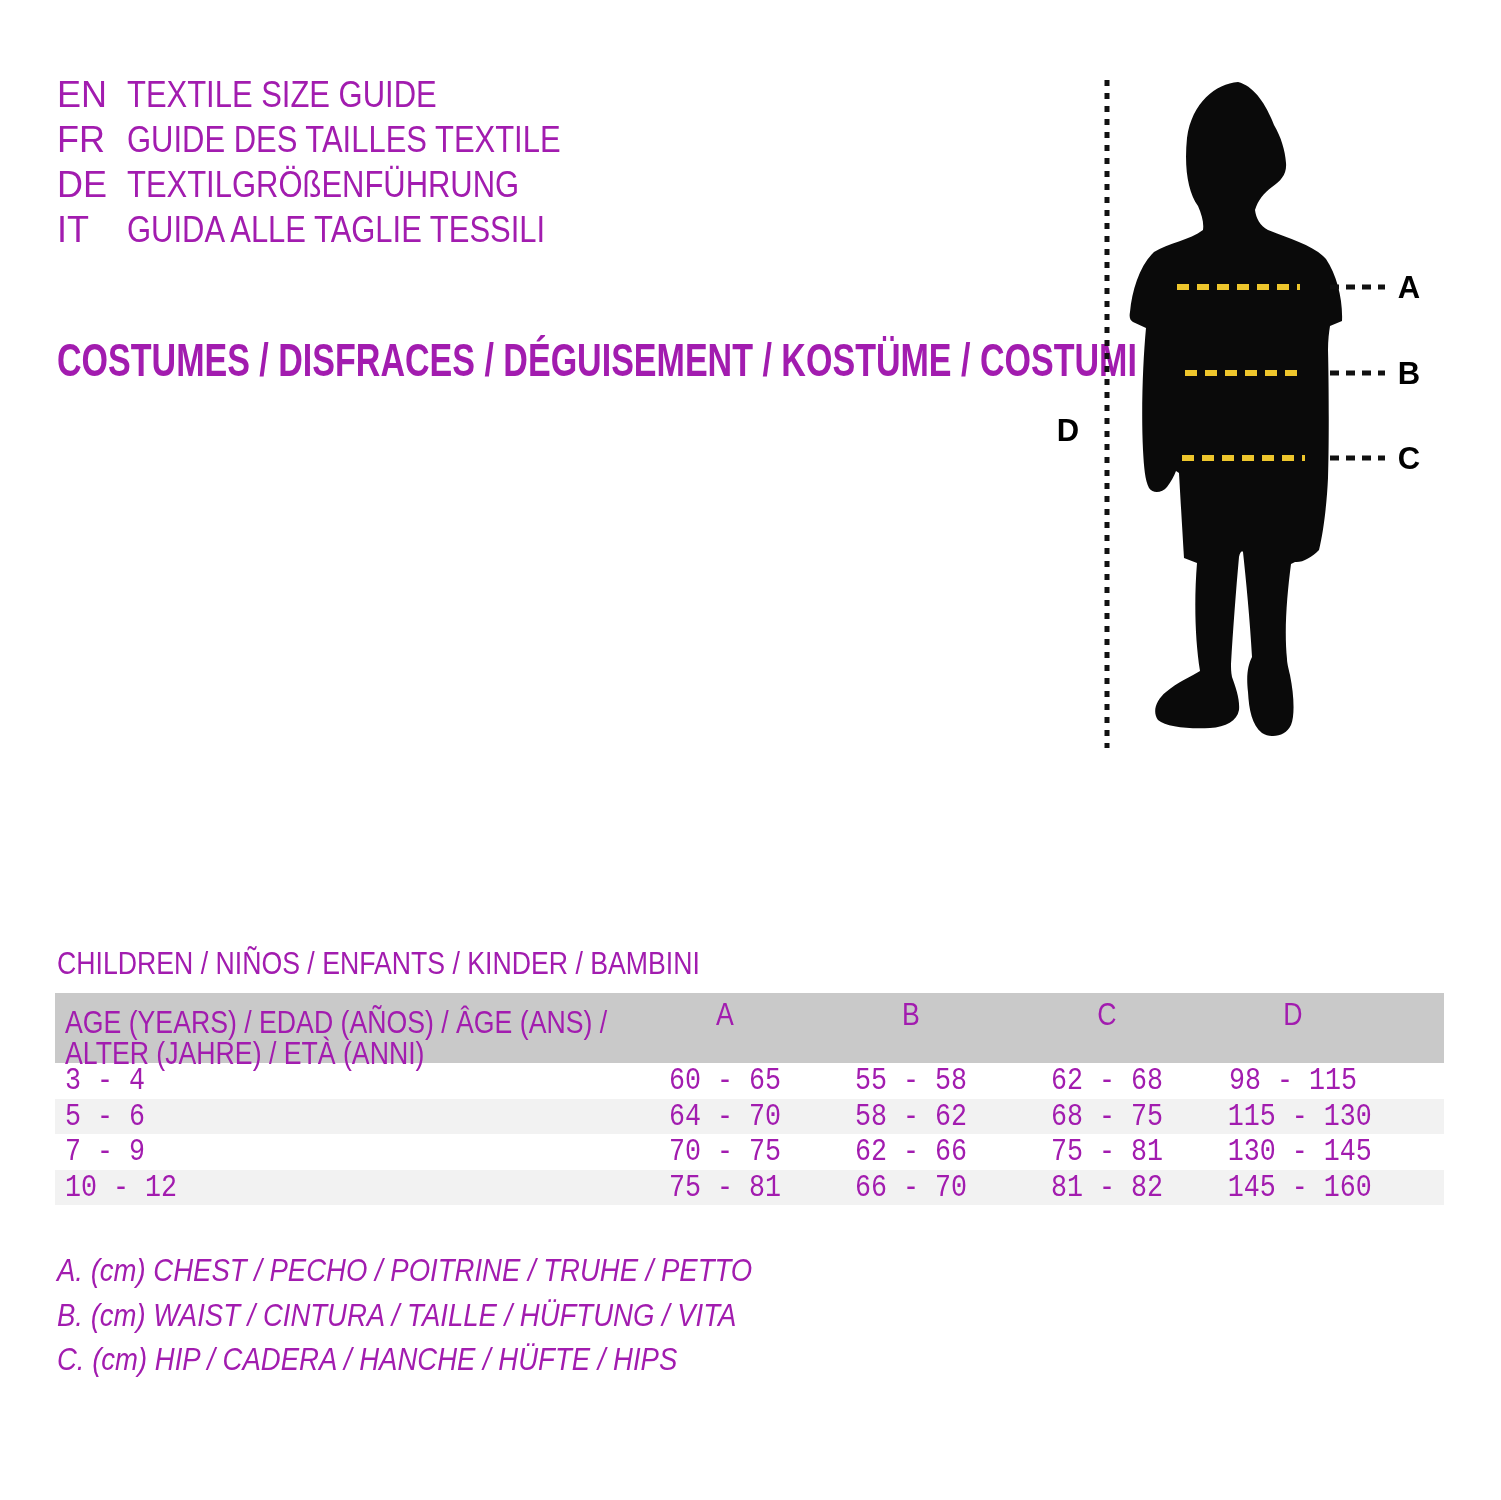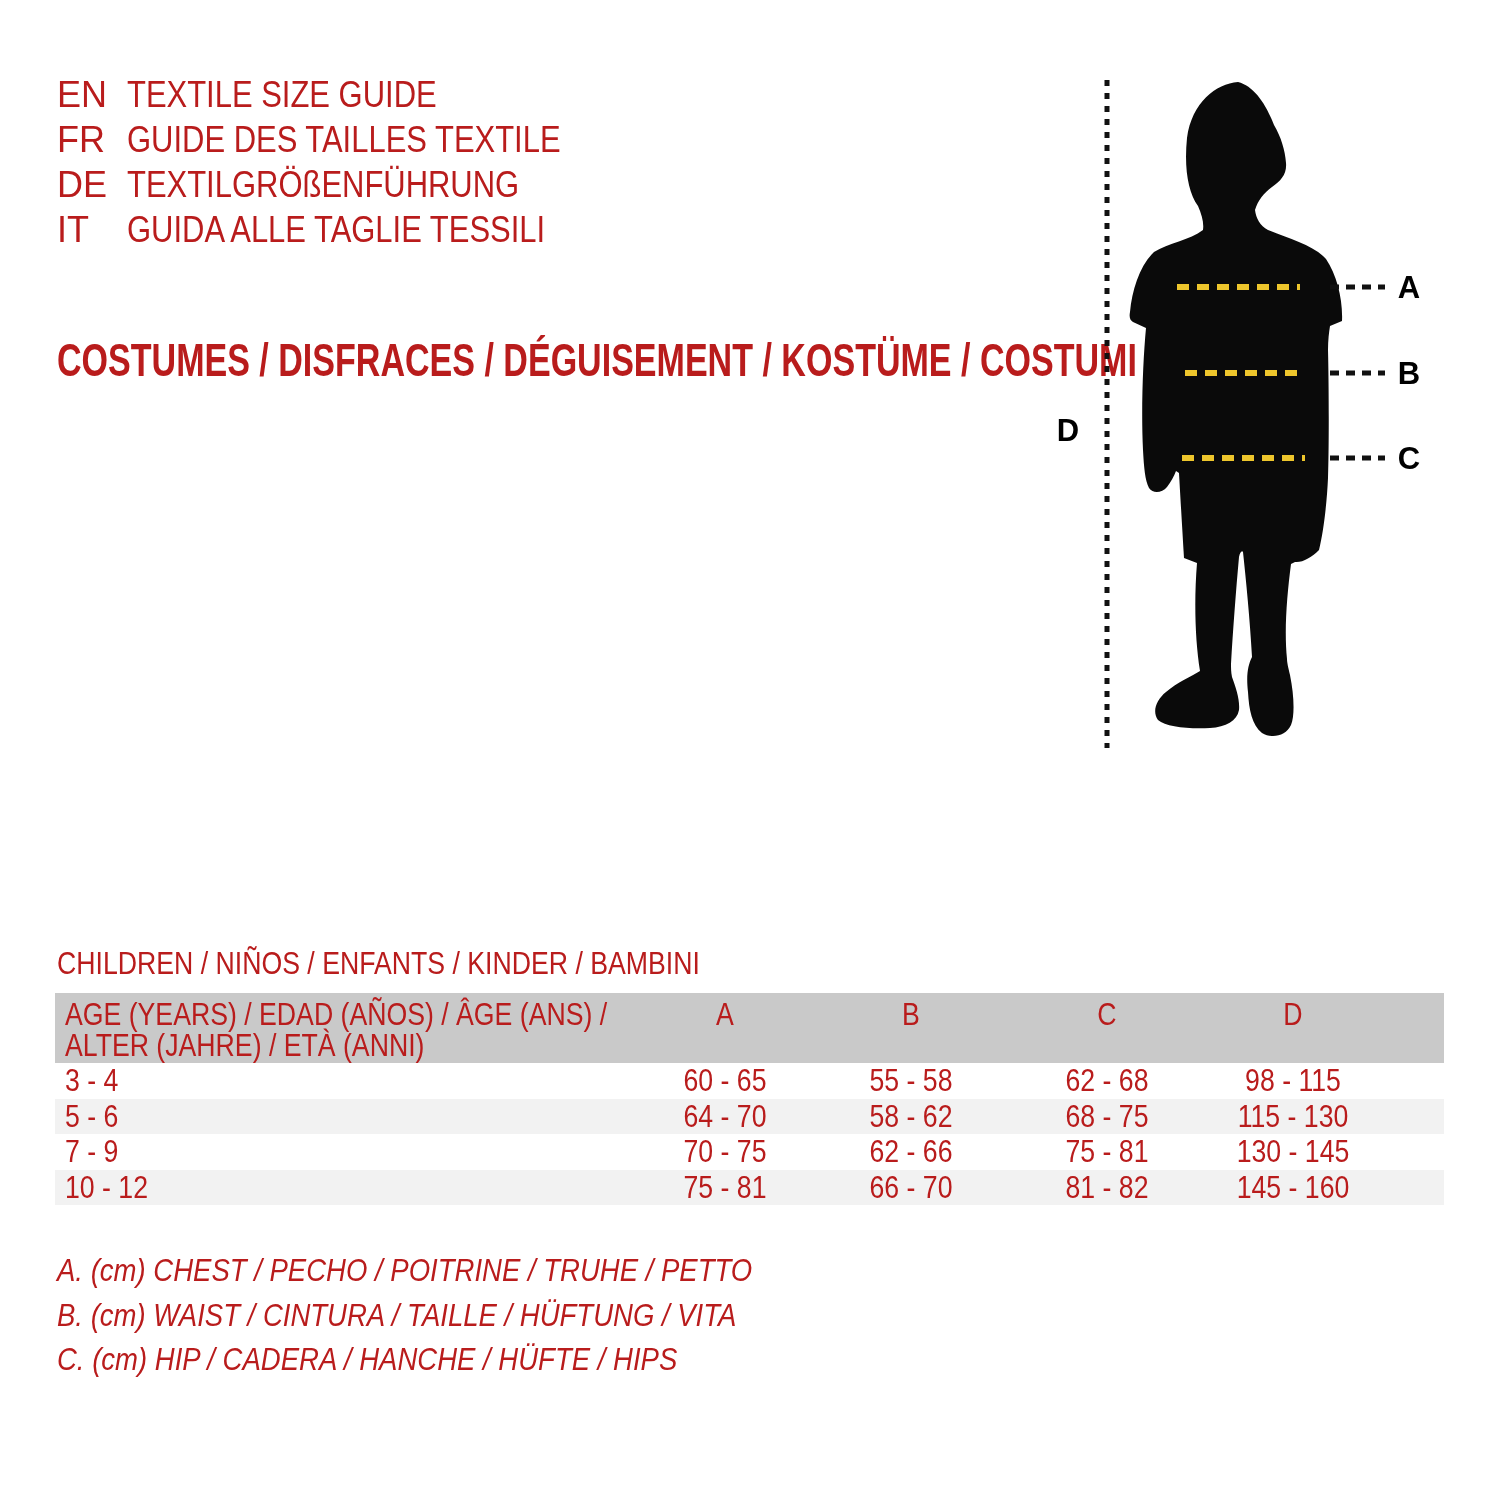--- a/index.html
+++ b/index.html
@@ -1,21 +1,21 @@
 <!DOCTYPE html>
 <html><head>
 <meta charset="utf-8">
 <style>
   html,body { margin:0; padding:0; background:#ffffff; }
   .page {
     position:relative;
     width:1501px; height:1500px;
     background:#ffffff;
     font-family:"Liberation Sans", sans-serif;
-    color:#b91c1c;
+    color:#a21caf;
     overflow:hidden;
   }
   
   .cx  { display:inline-block; transform:scaleX(0.86); transform-origin:0 50%; white-space:nowrap; }
   .cxw { display:inline-block; transform:scaleX(0.74); transform-origin:0 50%; white-space:nowrap; }
   .cxc { display:block; transform:scaleX(0.86); transform-origin:50% 50%; text-align:center; white-space:nowrap; }
 
   
   .lang-block { position:absolute; left:57px; top:72px; }
   .lang-row   { display:flex; height:45px; line-height:45px; font-size:36px; }
@@ -28,24 +28,24 @@
   
   .figure { position:absolute; left:1040px; top:60px; width:420px; height:700px; }
   .figure text { font-family:"Liberation Sans", sans-serif; font-weight:700; font-size:31px; }
 
   
   .section-title { position:absolute; left:57px; top:944px; height:40px; line-height:40px; font-size:31px; }
 
   .size-table { position:absolute; left:55px; top:993px; width:1389px; font-size:31px; }
   .thead { display:grid; grid-template-columns:570px 200px 172px 220px 152px 75px;
            background:#c9c9c9; height:70px; }
-  .th-age { padding:6px 0 0 10px; line-height:31px; }
+  .th-age { padding:14px 0 0 10px; line-height:31px; }
   .th-col { padding-top:6px; line-height:31px; }
   .trow { display:grid; grid-template-columns:570px 200px 172px 220px 152px 75px;
-          height:35.5px; line-height:35.5px; }
+          height:35.5px; line-height:35.5px;font-family:Liberation Mono, monospace; }
   .trow.alt { background:#f2f2f2; }
   .td-age { padding-left:10px; }
 
   
   .legend { position:absolute; left:57px; top:1248px; }
   .legend-line { height:44.5px; line-height:44.5px; font-size:32px;font-style:italic; }
 </style>
 </head>
 <body>
 

